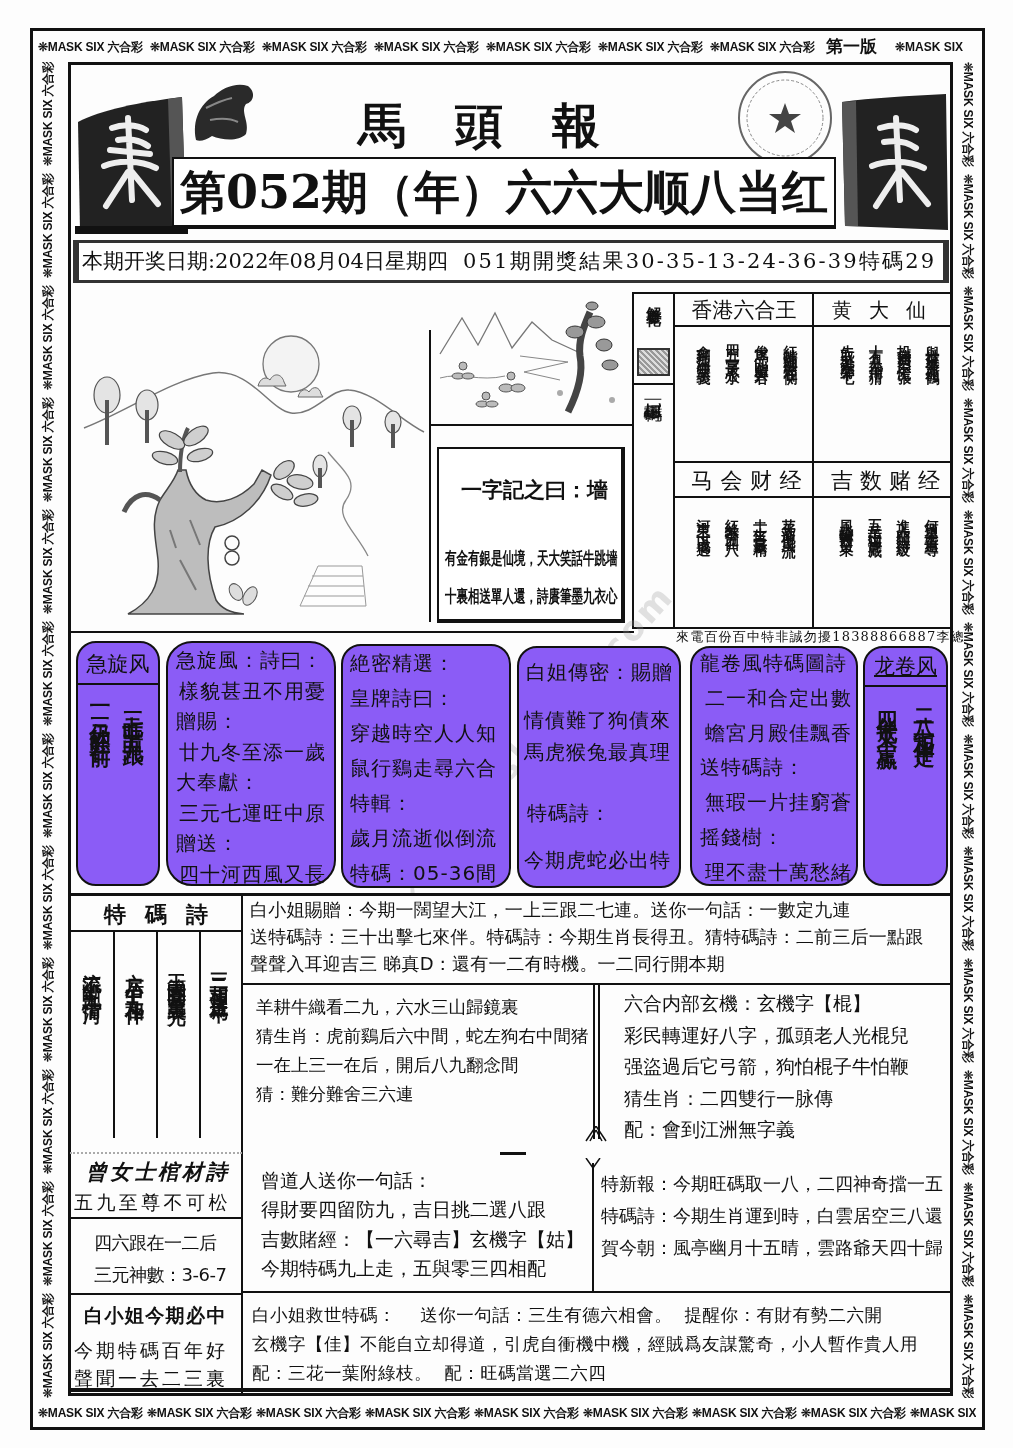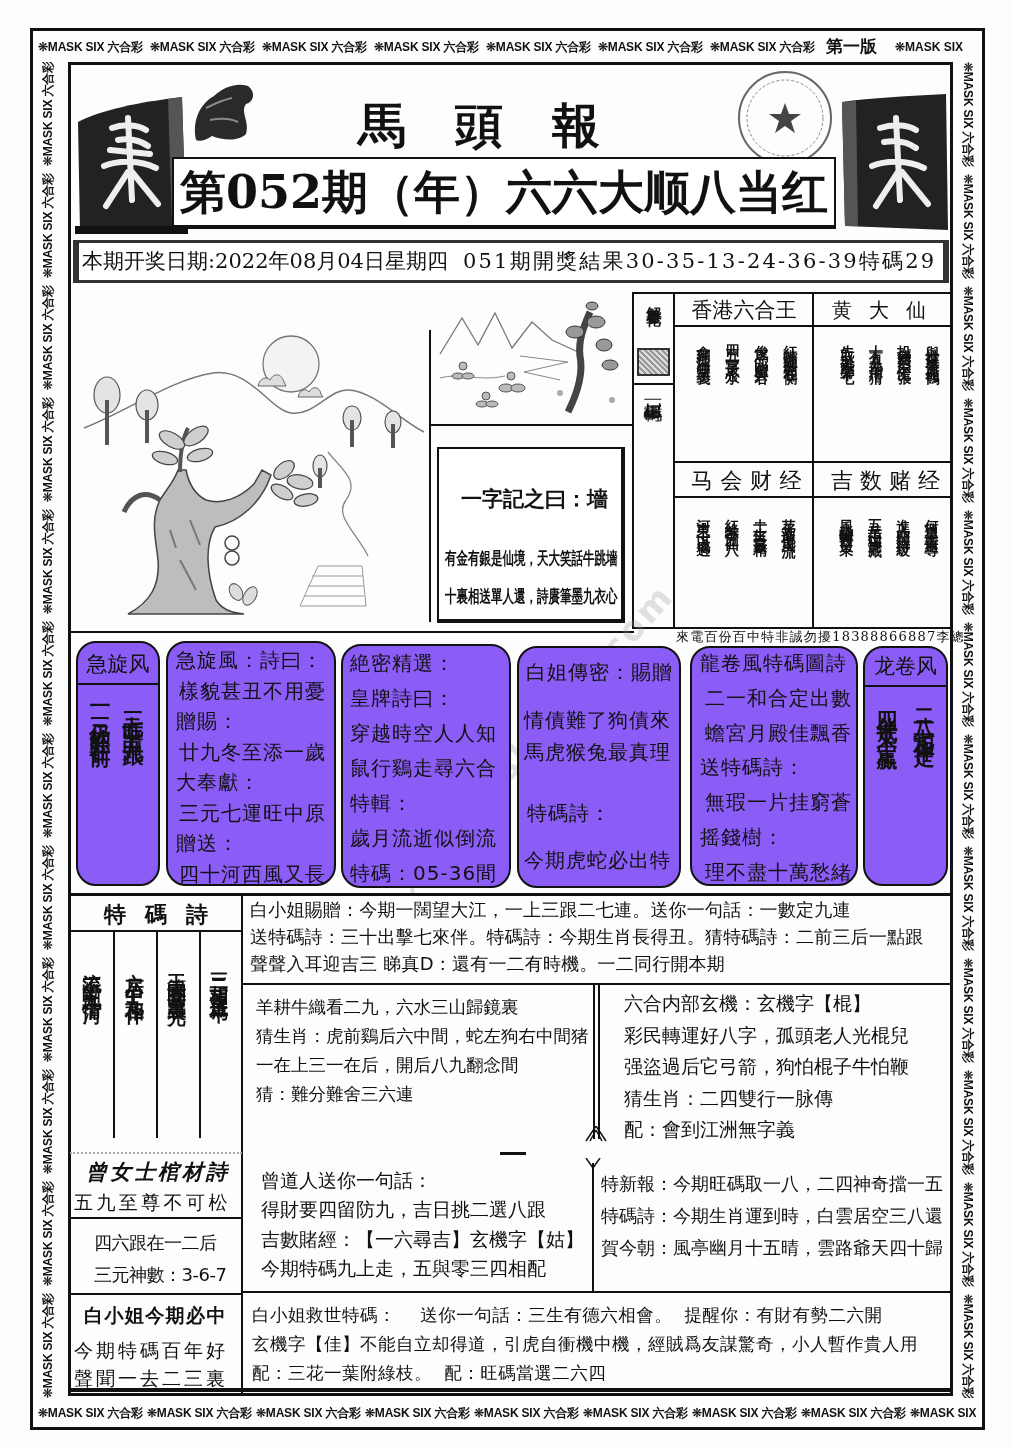--- a/index.html
+++ b/index.html
@@ -158,21 +158,21 @@
     </g>
     <circle cx="560" cy="393" r="3" fill="#aaa"></circle>
       <circle cx="612" cy="400" r="3" fill="#aaa"></circle>
   </svg>
 
   <div class="vl" style="left:429px;top:330px;height:292px;"></div>
   <div class="hl" style="left:430px;top:424px;width:204px;"></div>
   <div class="hl" style="left:68px;top:631px;width:566px;"></div>
 
   <div class="a" style="left:437px;top:447px;width:188px;height:176px;border:2px solid #111;border-right-width:4px;border-bottom-width:4px;background:#fff;">
-    <div class="ln serif" style="left:22px;top:37px;font-size:21px;font-weight:bold;line-height:26px;">
+    <div class="ln serif" style="left:22px;top:28px;font-size:21px;font-weight:bold;line-height:26px;">
       <span>一字記之曰：</span><span>墻</span>
     </div>
     <div class="ln" style="left:6px;top:98px;font-size:11.5px;font-weight:bold;line-height:14px;transform:scaleY(1.5);transform-origin:left top;">有金有銀是仙境，天大笑話牛跳墻</div>
     <div class="ln" style="left:6px;top:136px;font-size:11.5px;font-weight:bold;line-height:14px;transform:scaleY(1.5);transform-origin:left top;">十裏相送單人還，詩賡筆墨九衣心</div>
   </div>
 
   <div class="vl" style="left:632px;top:292px;height:337px;"></div>
   <div class="vl" style="left:673px;top:292px;height:337px;"></div>
   <div class="hl" style="left:632px;top:292px;width:320px;"></div>
   <div class="hl" style="left:632px;top:383px;width:42px;"></div>
@@ -225,21 +225,21 @@
   <div class="watermark" style="left:335px;top:715px;">六合彩库shuiuu.com</div>
 
   <div class="rbox serif" style="left:76px;top:641px;width:84px;height:245px;">
     <div class="tag-head">急旋风</div>
   </div>
   <div class="vcols serif" style="left:84px;top:694px;width:66px;height:190px;line-height:33px;font-size:21px;letter-spacing:6px;font-weight:bold;">
     <div>三七旺出五九跟</div>
     <div>一三仍然旺在前</div>
   </div>
 
-  <div class="rbox body-txt" style="left:166px;top:641px;width:170px;height:245px;">
+  <div class="rbox body-txt" style="left:166px;top:641px;width:170px;height:245px;border-radius:26px;">
     <div class="flow" style="left:8px;top:2px;line-height:30.5px;">
       <div>急旋風：詩曰：</div>
       <div style="padding-left:3px">樣貌甚丑不用憂</div>
       <div>贈賜：</div>
       <div style="padding-left:3px">廿九冬至添一歲</div>
       <div>大奉獻：</div>
       <div style="padding-left:3px">三元七運旺中原</div>
       <div>贈送：</div>
       <div style="padding-left:3px">四十河西風又長</div>
     </div>
@@ -271,21 +271,21 @@
       <div style="padding-left:5px">二一和合定出數</div>
       <div style="padding-left:5px">蟾宮月殿佳飄香</div>
       <div>送特碼詩：</div>
       <div style="padding-left:5px">無瑕一片挂窮蒼</div>
       <div>摇錢樹：</div>
       <div style="padding-left:5px">理不盡十萬愁緒</div>
     </div>
   </div>
 
   <div class="rbox serif" style="left:863px;top:646px;width:85px;height:240px;">
-    <div class="tag-head" style="height:39px;line-height:36px;">龙卷风</div>
+    <div class="tag-head" style="height:39px;line-height:36px;text-decoration:underline;">龙卷风</div>
   </div>
   <div class="vcols serif" style="left:869px;top:694px;width:74px;height:190px;line-height:37px;font-size:21px;letter-spacing:6px;font-weight:bold;">
     <div>二八二七相伴走</div>
     <div>四伴七來一定贏</div>
   </div>
 
   <div class="hl" style="left:68px;top:893px;width:885px;height:3px;"></div>
 
   <div class="vl" style="left:241px;top:895px;height:498px;"></div>
   <div class="a serif" style="left:71px;top:898px;width:170px;text-align:center;font-size:22px;font-weight:bold;letter-spacing:19px;text-indent:19px;line-height:32px;">特碼詩</div>

